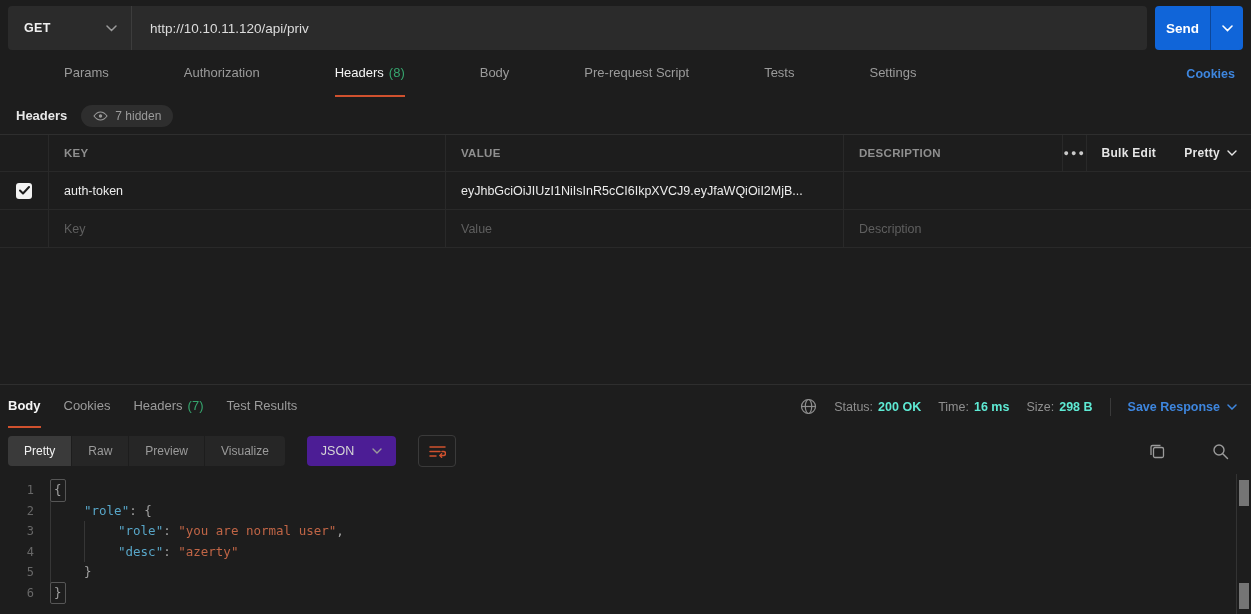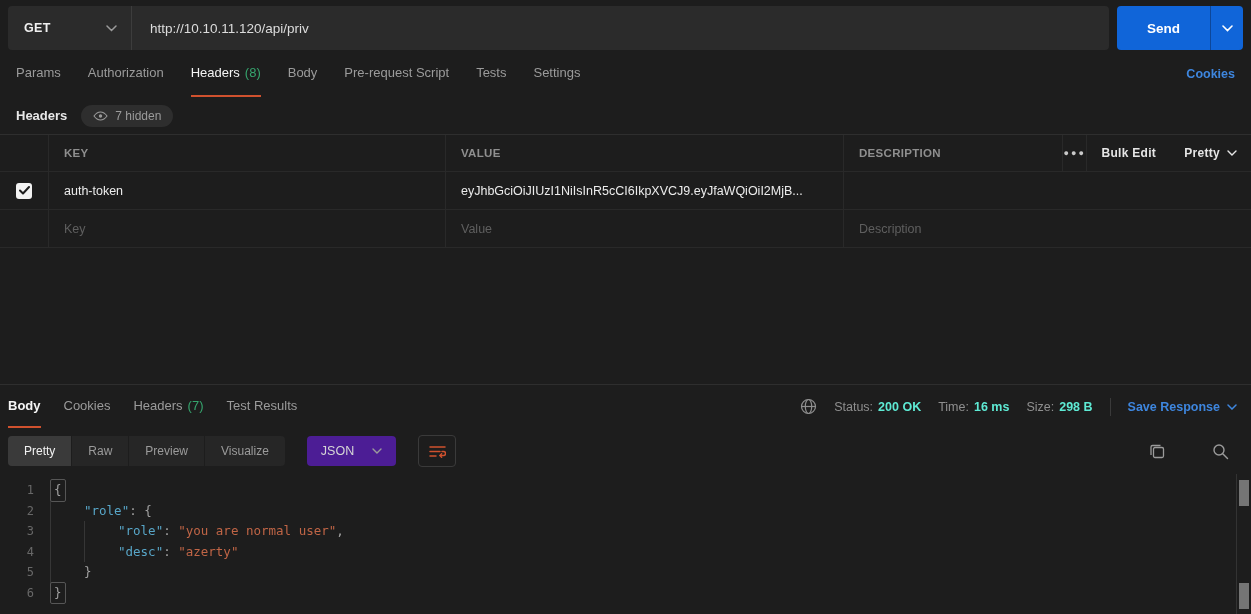--- a/index.html
+++ b/index.html
@@ -6,27 +6,27 @@
   html,body { width: 1251px; height: 614px; }
   body { background:#1d1d1d; font-family:"Liberation Sans", sans-serif; color:#ececec; overflow:hidden; }
   .app { width:1251px; height:614px; display:flex; flex-direction:column; }
 
   
   .url-row { padding:6px 8px 0 8px; height:50px; display:flex; gap:8px; flex:none; }
   .url-group { flex:1; display:flex; align-items:stretch; background:#2b2b2b; border-radius:4px; height:44px; }
   .method-select { width:124px; display:flex; align-items:center; justify-content:space-between; padding:0 14px 0 16px; border-right:1px solid #3d3d3d; cursor:pointer; }
   .method-label { font-size:12.5px; font-weight:700; letter-spacing:.4px; color:#f0f0f0; }
   .url-input { flex:1; display:flex; align-items:center; padding:0 18px; font-size:13.5px; color:#dcdcdc; }
-  .send-group { width:126px; display:flex; height:44px; }
+  .send-group { width:88px; display:flex; height:44px; }
   .send-btn { flex:1; background:#1065d9; border:none; border-radius:4px 0 0 4px; color:#fff; font-weight:700; font-size:13.5px; font-family:inherit; cursor:pointer; }
   .send-caret { width:33px; background:#1065d9; border:none; border-left:1px solid rgba(10,35,75,.45); border-radius:0 4px 4px 0; display:flex; align-items:center; justify-content:center; cursor:pointer; }
 
   
   .req-tabs { height:47px; display:flex; align-items:stretch; padding:0 16px; font-size:13px; color:#9b9b9b; flex:none; }
-  .tab { display:flex; align-items:center; gap:5px; margin-right:27px; border-bottom:2px solid transparent; cursor:pointer; white-space:nowrap; }
+  .tab { display:flex; align-items:center; gap:5px; margin-right:27px; border-bottom:2px solid transparent; cursor:pointer; white-space:nowrap;margin-left:48px; }
   .tab.active { color:#f5f5f5; border-bottom-color:#d0512e; }
   .tab .cnt { color:#36a56e; }
   .flex-spacer { flex:1; }
   .cookies-link { align-self:center; color:#3e86de; font-weight:700; font-size:12.5px; cursor:pointer; }
 
   
   .sub-row { height:37px; display:flex; align-items:center; gap:14px; padding:0 16px; flex:none; }
   .hdr-title { font-size:13px; font-weight:700; color:#e8e8e8; }
   .pill { display:inline-flex; align-items:center; gap:7px; background:#2e2e2e; color:#9b9b9b; border-radius:20px; padding:4px 12px; font-size:12px; cursor:pointer; }
 

